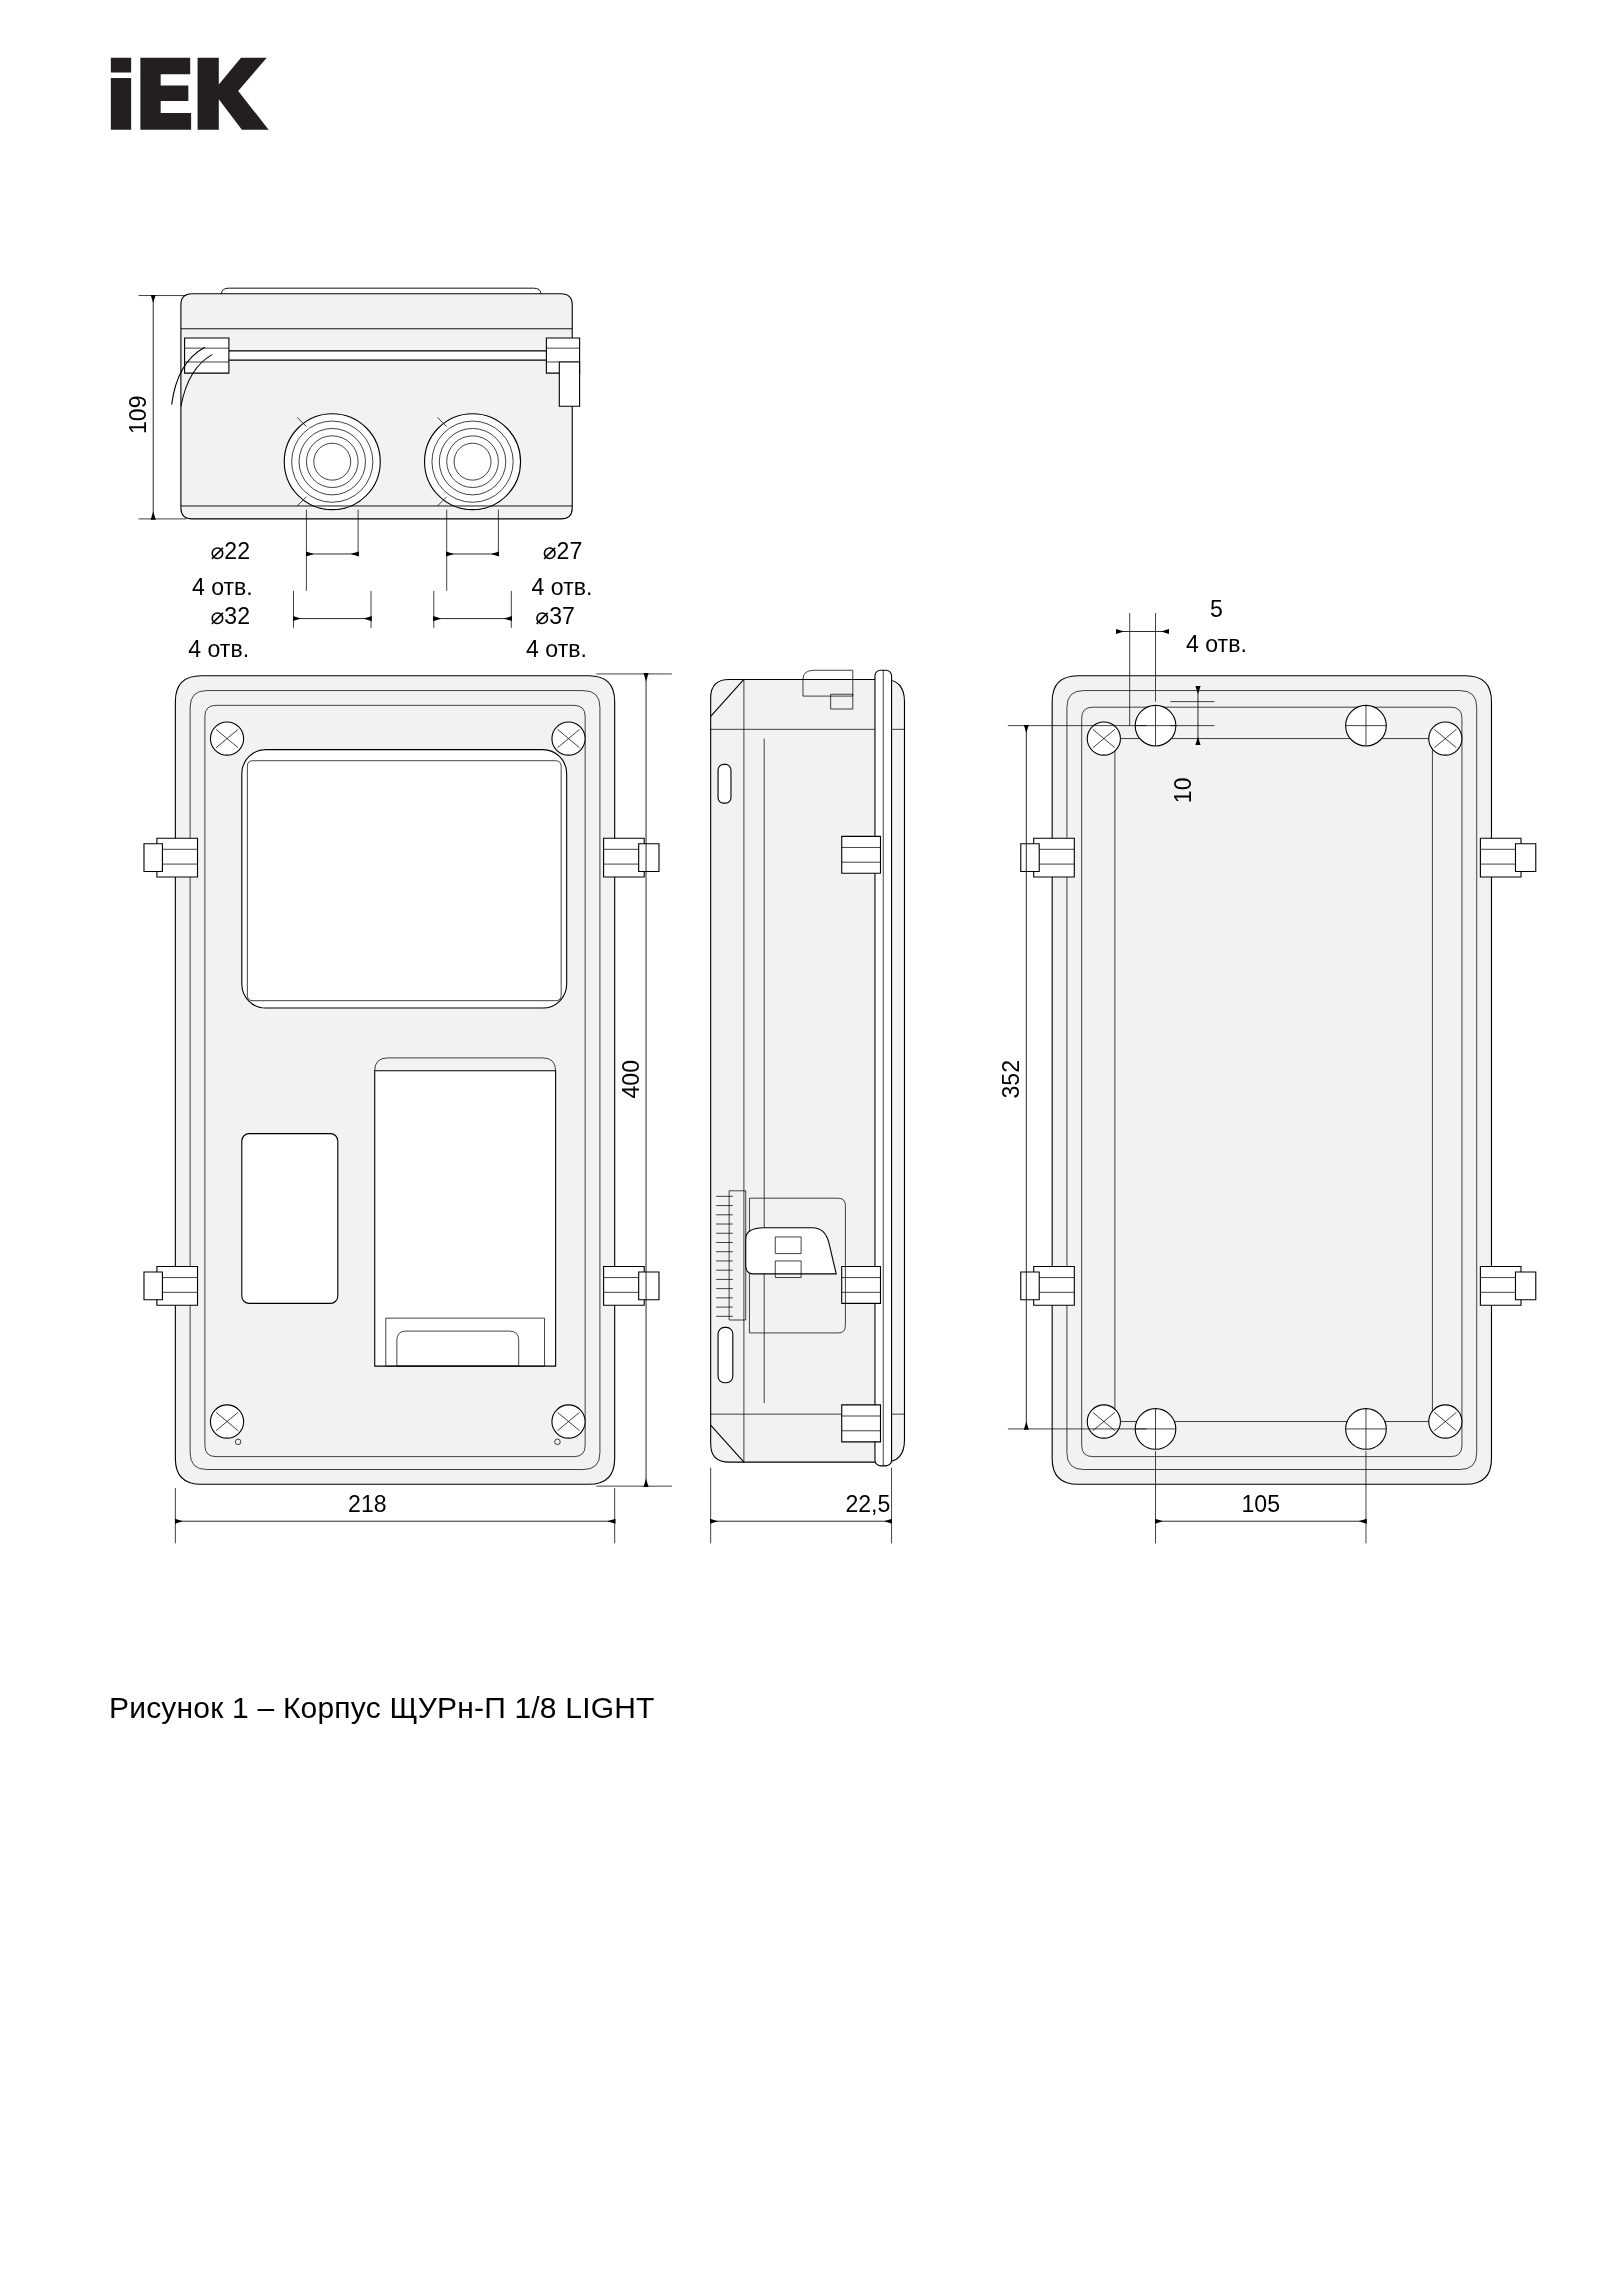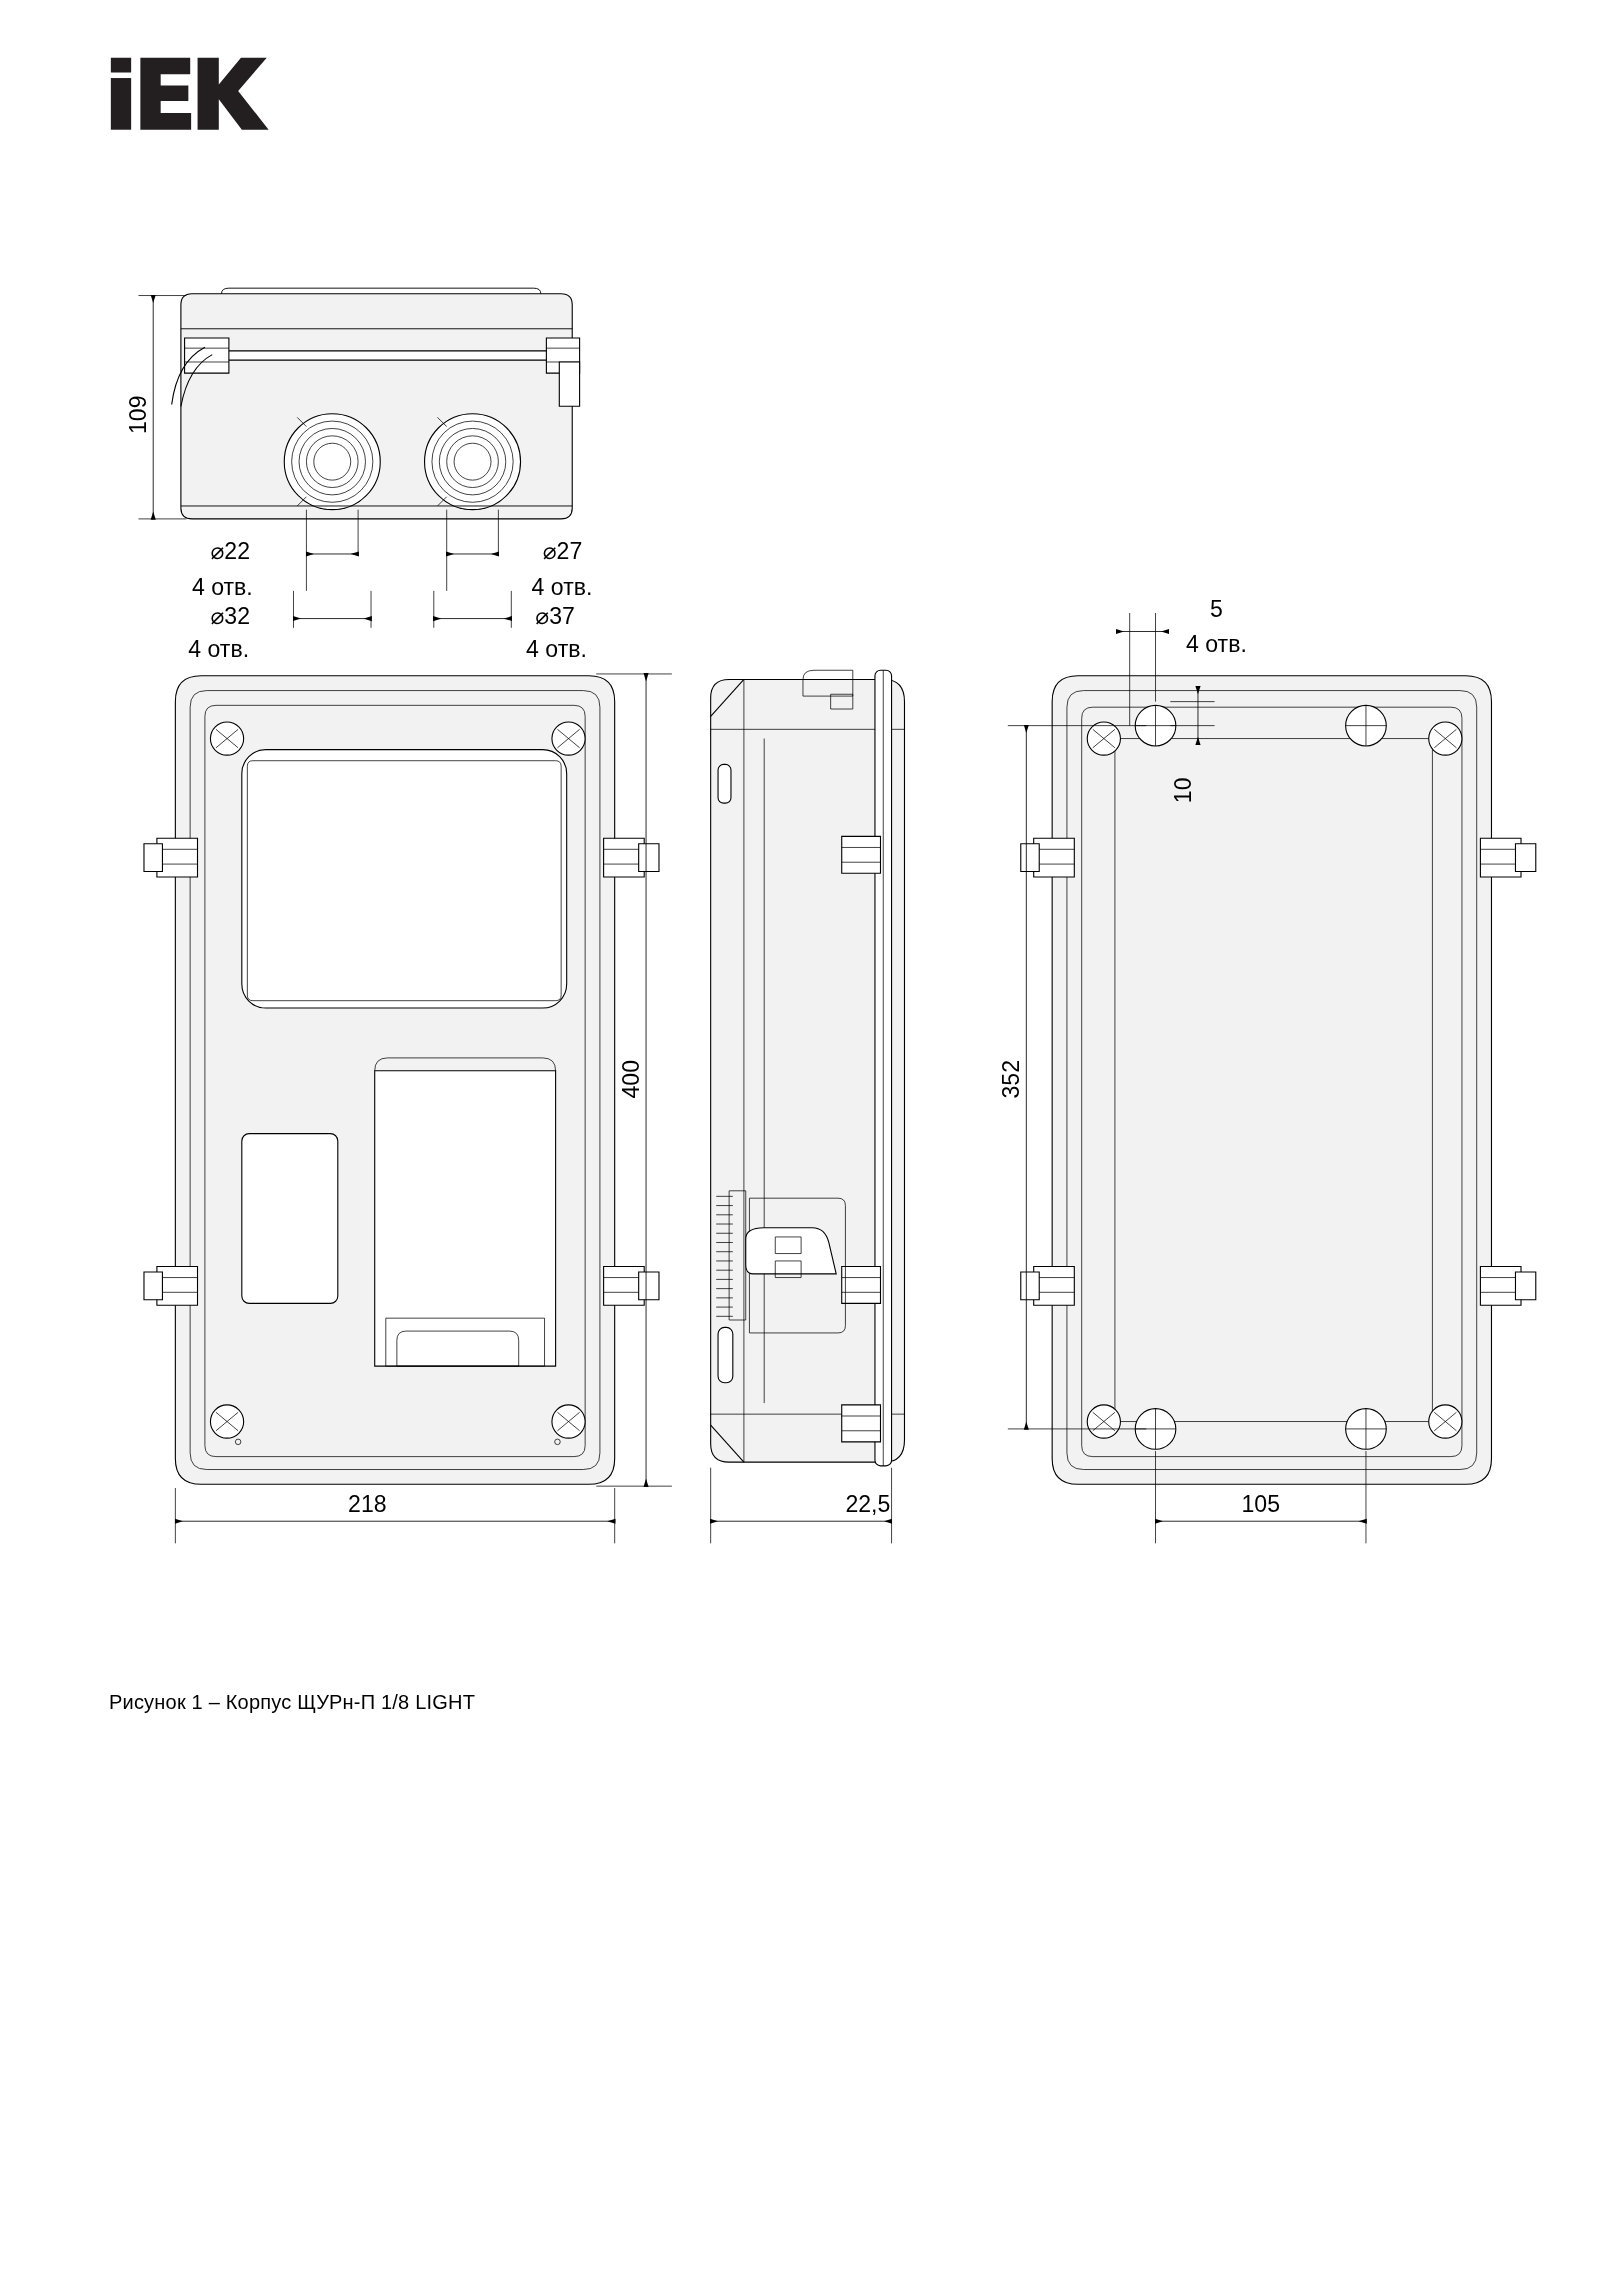--- a/index.html
+++ b/index.html
@@ -38,21 +38,21 @@
     width: 1617px;
     height: 2293px;
   }
   .drawing svg { display: block; }
 
   
   .caption {
     position: absolute;
     left: 109px;
     top: 1691px;
-    font-size: 20px;
+    font-size: 30px;
     letter-spacing: 0.2px;
     color: #000;
     white-space: nowrap;
   }
 </style>
 </head>
 <body>
 
 <div class="page">
 

